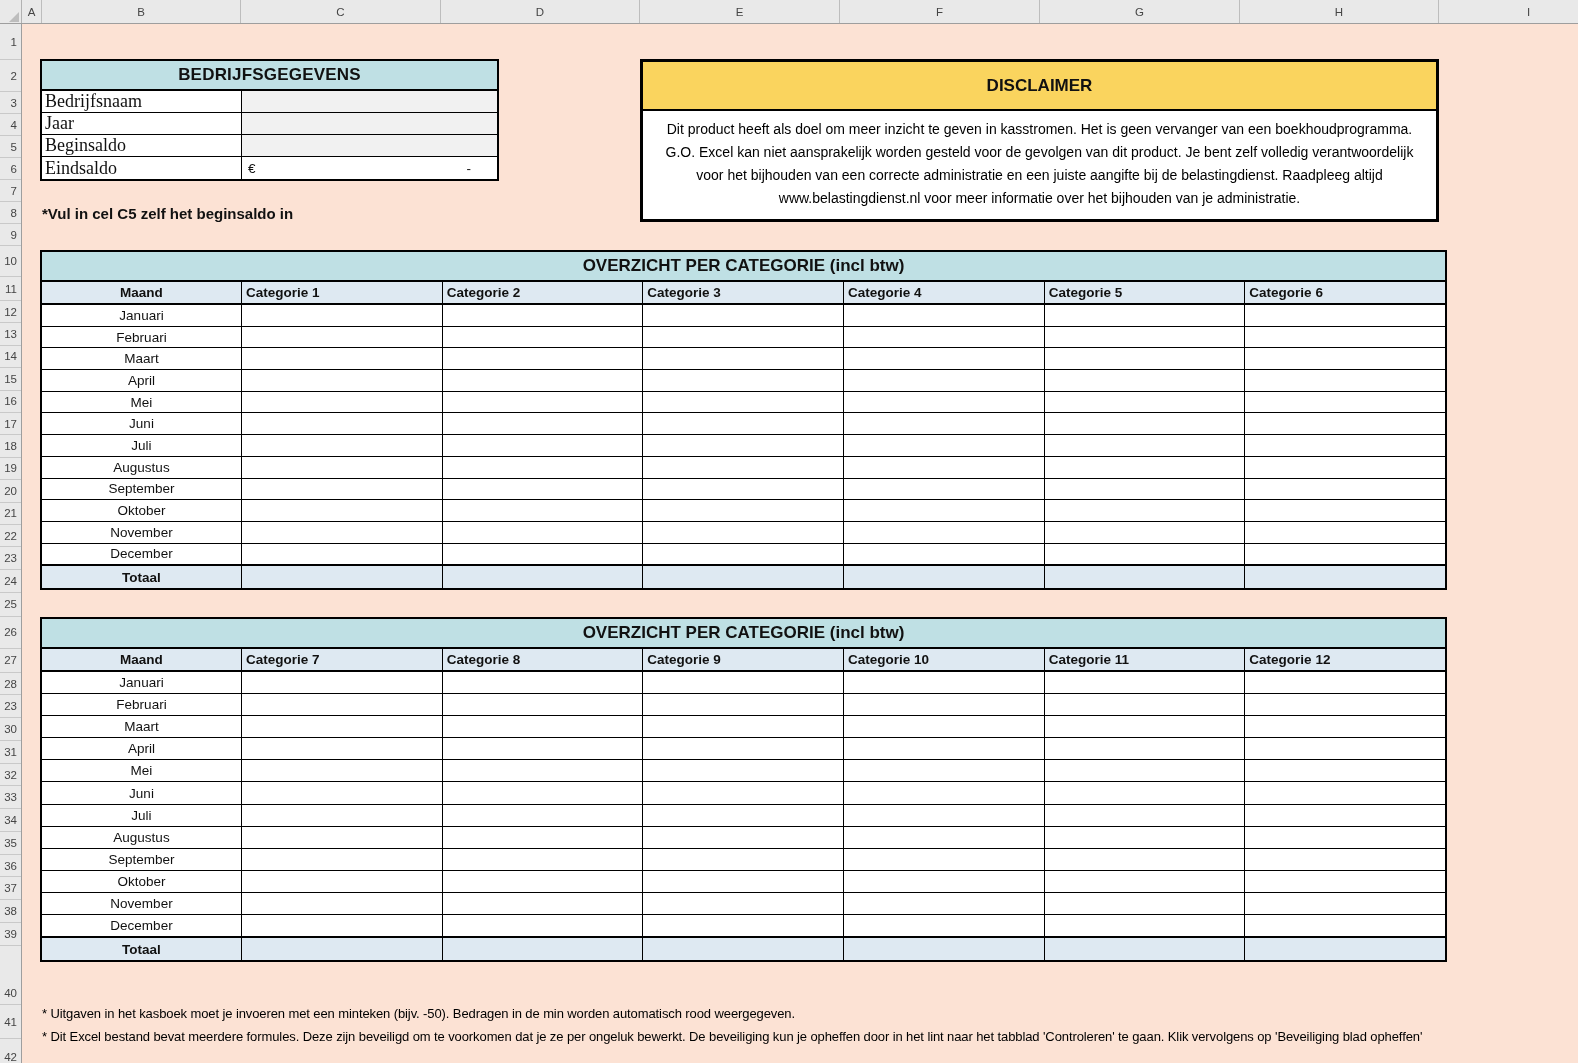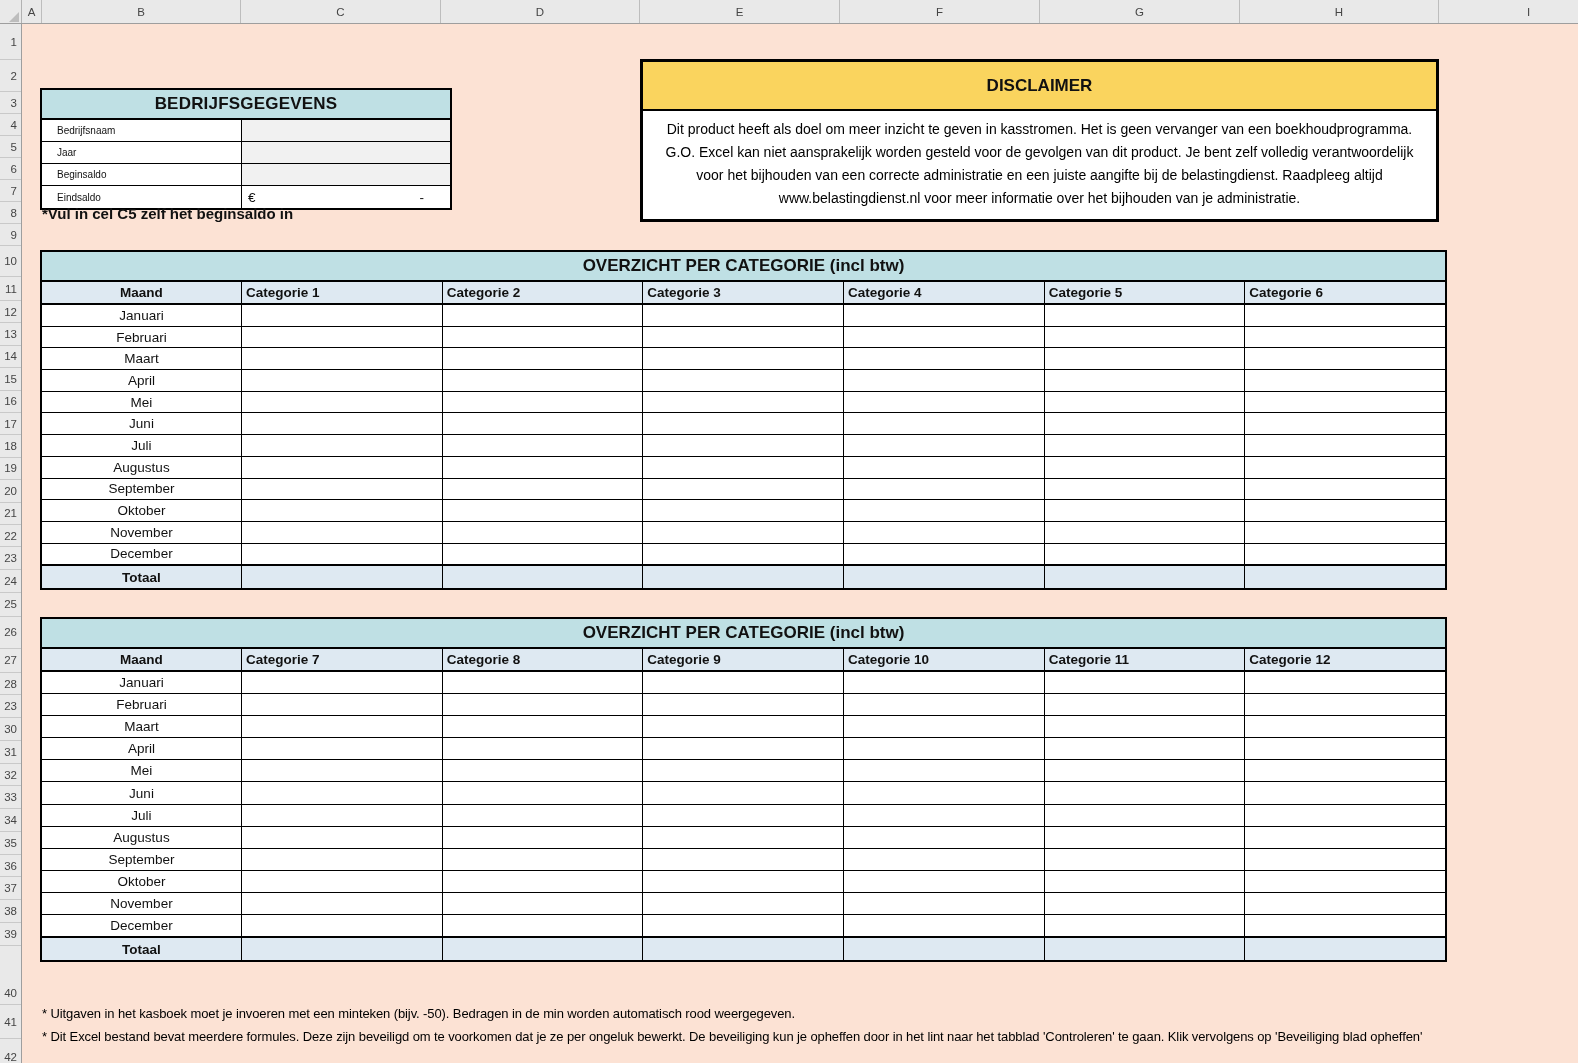--- a/index.html
+++ b/index.html
@@ -38,33 +38,33 @@
     display:flex; flex-direction:column; overflow:hidden;
   }
   .rowh {
     flex:none; display:flex; align-items:center; justify-content:flex-end;
     padding-right:4px; font-size:11.5px; color:#454545;
     border-bottom:1px solid #c9c9c9;
   }
 
   
   .ctable {
-    position:absolute; left:40px; top:59px; width:412px;
-    border:2.5px solid #000; background:#c2410c;margin-top:29px;
+    position:absolute; left:40px; top:59px; width:459px;
+    border:2.5px solid #000; background:#c2410c;
   }
   .ctitle {
     height:30px; background:var(--titleblue,#BFE0E4); border-bottom:2px solid #000;
     display:flex; align-items:center; justify-content:center;
     font-weight:bold; font-size:17px; letter-spacing:0.2px;
   }
   .crow { display:flex; height:22px; border-bottom:1px solid #000; background:#fff; }
   .crow:last-child { border-bottom:none; }
   .clabel {
     width:200px; border-right:1.5px solid #000;
-    display:flex; align-items:center; padding-left:15px; font-size:10px;
+    display:flex; align-items:center; padding-left:3px; font-size:18px;font-family:Liberation Serif, serif;
   }
   .cvalue { flex:1; }
   .cvalue.gray { background:var(--inputgray,#F1F1F1); }
   .cvalue.acct {
     display:flex; align-items:center; justify-content:space-between;
     font-size:13.5px; padding-left:6px; padding-right:26px;
   }
 
   .cnote {
     position:absolute; left:42px; top:205px;

